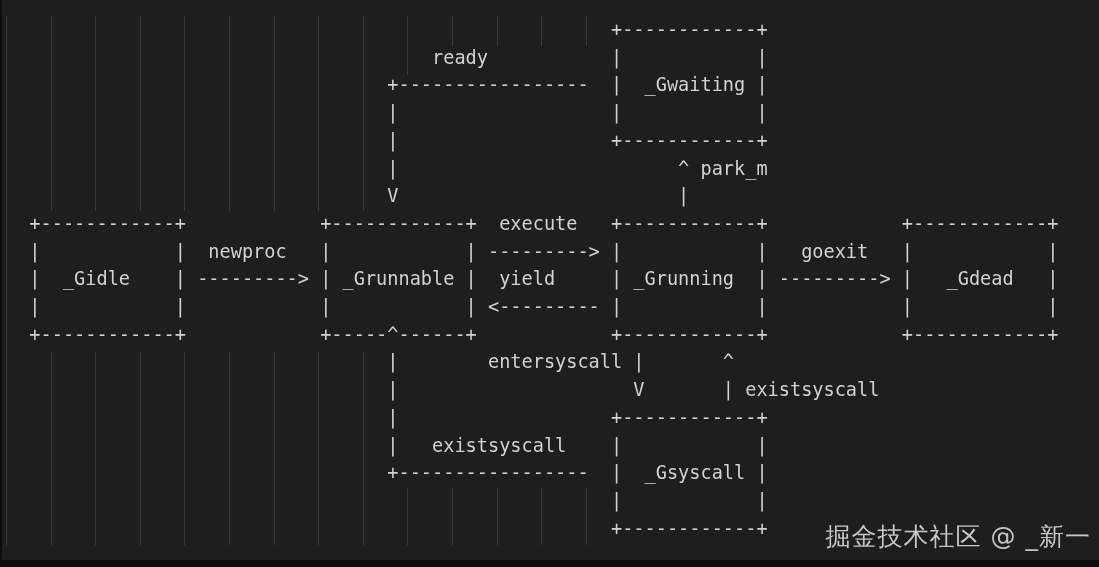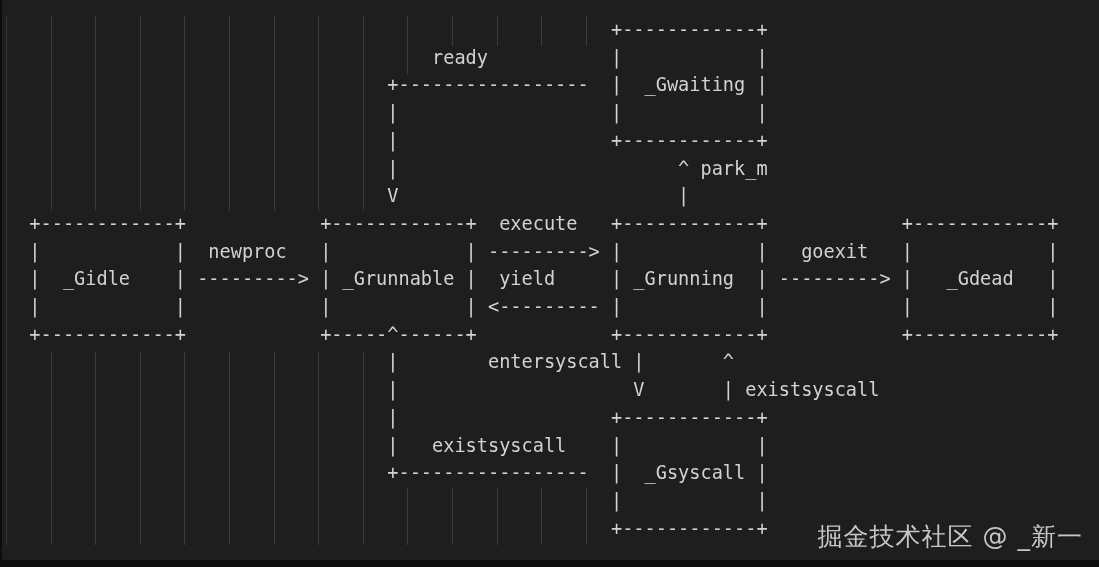--- a/index.html
+++ b/index.html
@@ -41,21 +41,21 @@
     font-family: "DejaVu Sans Mono", "Liberation Mono", monospace;
     font-size: 18.58px;
     line-height: 27.7px;
     letter-spacing: 0;
     color: var(--text, #d2d2d2);
     white-space: pre;
     font-variant-ligatures: none;
   }
   .watermark {
     position: absolute;
-    right: 16px;
+    right: 8px;
     top: 520px;
     font-family: "DejaVu Sans", "Liberation Sans", sans-serif;
     font-size: 25px;
     color: var(--wm, #c6c6c6);
     letter-spacing: 1px;
     white-space: nowrap;
   }
 </style>
 </head>
 <body>

